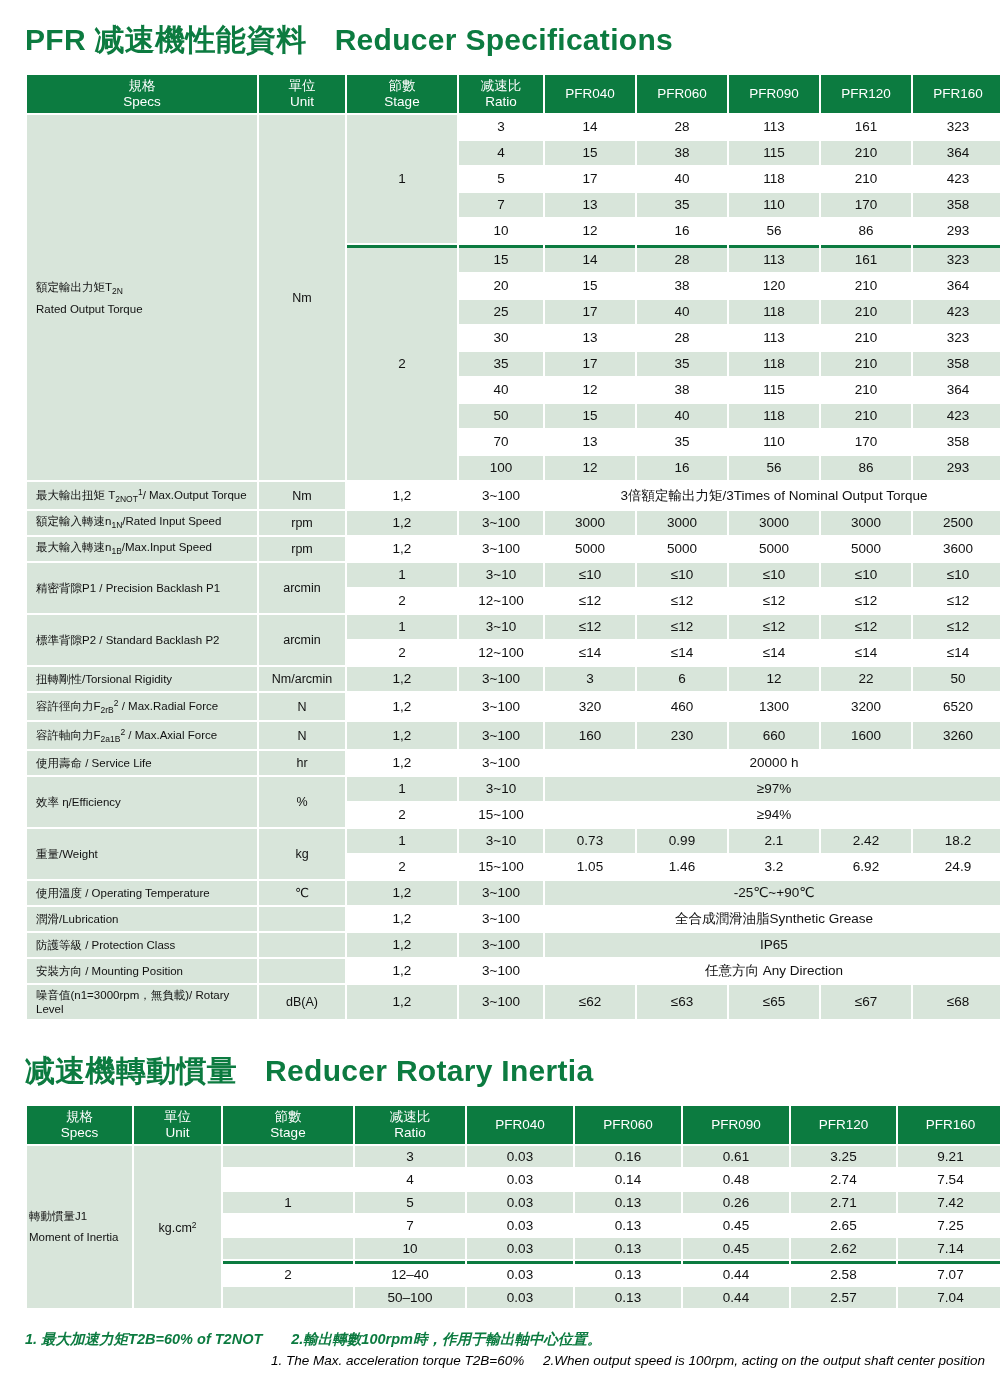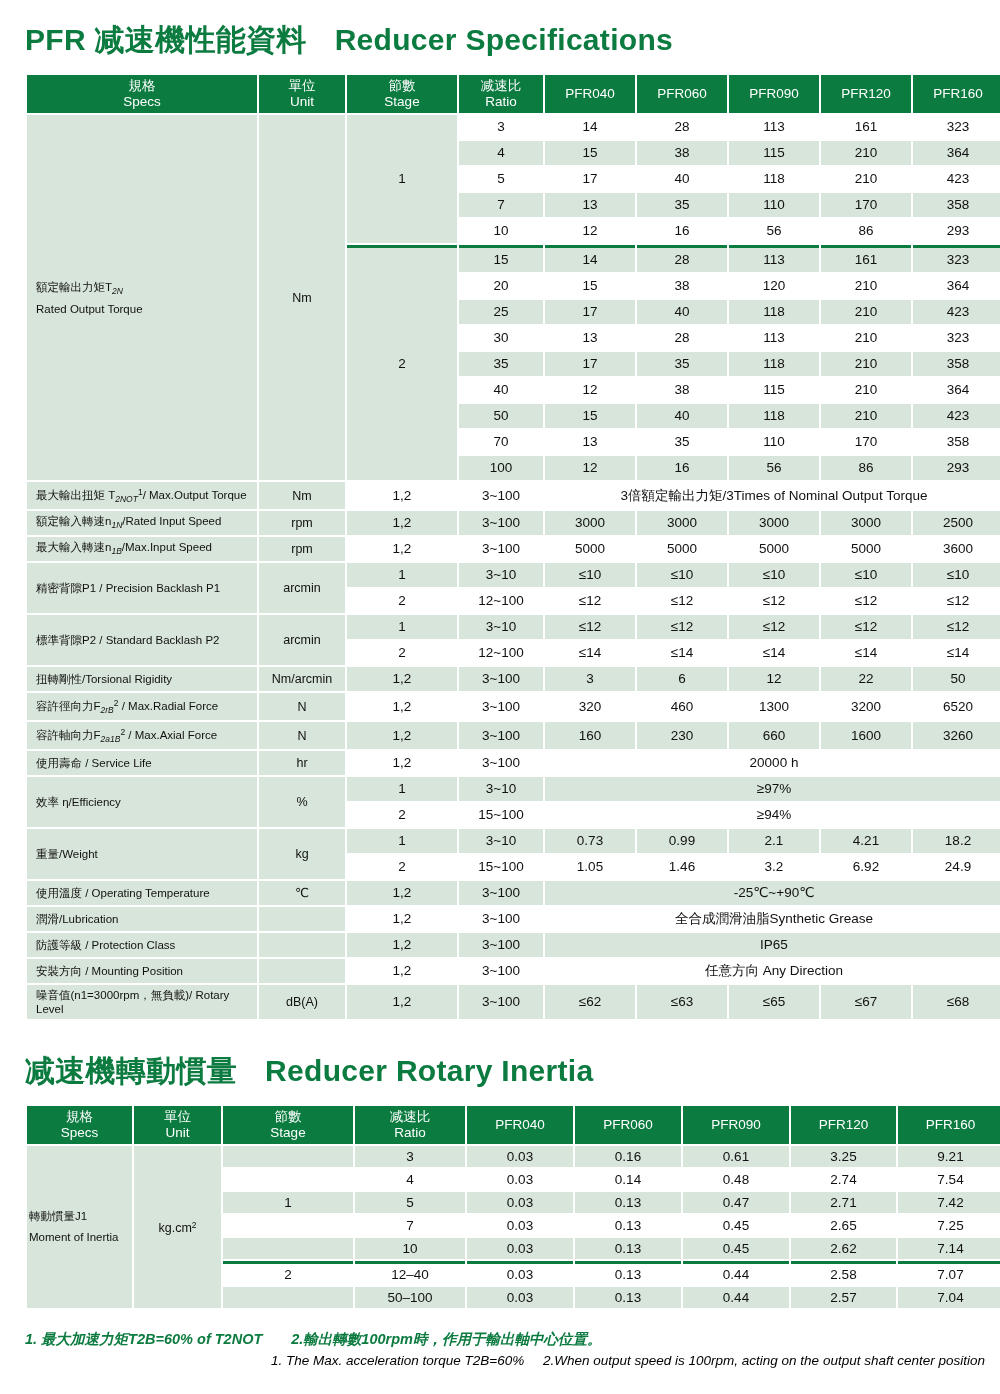--- a/index.html
+++ b/index.html
@@ -12,21 +12,21 @@
   .tablewrap table{border-collapse:separate;border-spacing:2px;table-layout:fixed;width:960px;background:#fff;}
   th{background:var(--green);color:#fff;font-weight:normal;font-size:13.5px;line-height:16px;padding:3px 0;text-align:center;vertical-align:middle;}
   td{font-size:13.5px;text-align:center;vertical-align:middle;padding:3px 2px;line-height:18px;overflow:hidden;}
   .compact td{line-height:17px;padding:2px 2px;}
   .g{background:var(--lgreen);}
   .w{background:#fff;}
   .spec{background:var(--lgreen);text-align:left;padding-left:9px;padding-right:2px;font-size:11.5px;line-height:14px;}
   .spec .ln{margin:4px 0;}
   .unit{background:var(--lgreen);font-size:12.5px;margin-left:24px;}
   .tl{border-top:3px solid var(--green);}
-  .sub{font-size:8.5px;vertical-align:-3px;font-style:italic;}
+  .sub{font-size:8.5px;vertical-align:-3px;}
   .sup{font-size:8.5px;vertical-align:4px;}
   .notes{margin-top:20px;font-style:italic;}
   .ngreen{color:var(--green);font-weight:bold;font-size:14.5px;margin:4px 0;}
   .nblack{color:#000000;font-weight:normal;font-size:13.5px;margin:4px 0;text-align:right;}
 </style>
 </head>
 <body>
 
 <div class="doc">
 
@@ -322,21 +322,21 @@
             <td colspan="5" class="w">≥94%</td>
           </tr>
           <tr>
             <td rowspan="2" class="spec">重量/Weight</td>
             <td rowspan="2" class="unit">kg</td>
             <td class="stage g">1</td>
             <td class="ratio g">3~10</td>
             <td class="g">0.73</td>
             <td class="g">0.99</td>
             <td class="g">2.1</td>
-            <td class="g">4.21</td>
+            <td class="g">2.42</td>
             <td class="g">18.2</td>
           </tr>
           <tr>
             <td class="stage w">2</td>
             <td class="ratio w">15~100</td>
             <td class="w">1.05</td>
             <td class="w">1.46</td>
             <td class="w">3.2</td>
             <td class="w">6.92</td>
             <td class="w">24.9</td>
@@ -456,21 +456,21 @@
             <td class="w">0.14</td>
             <td class="w">0.48</td>
             <td class="w">2.74</td>
             <td class="w">7.54</td>
           </tr>
           <tr>
             <td class="stage g">1</td>
             <td class="ratio g">5</td>
             <td class="g">0.03</td>
             <td class="g">0.13</td>
-            <td class="g">0.47</td>
+            <td class="g">0.26</td>
             <td class="g">2.71</td>
             <td class="g">7.42</td>
           </tr>
           <tr>
             <td class="stage w"></td>
             <td class="ratio w">7</td>
             <td class="w">0.03</td>
             <td class="w">0.13</td>
             <td class="w">0.45</td>
             <td class="w">2.65</td>

